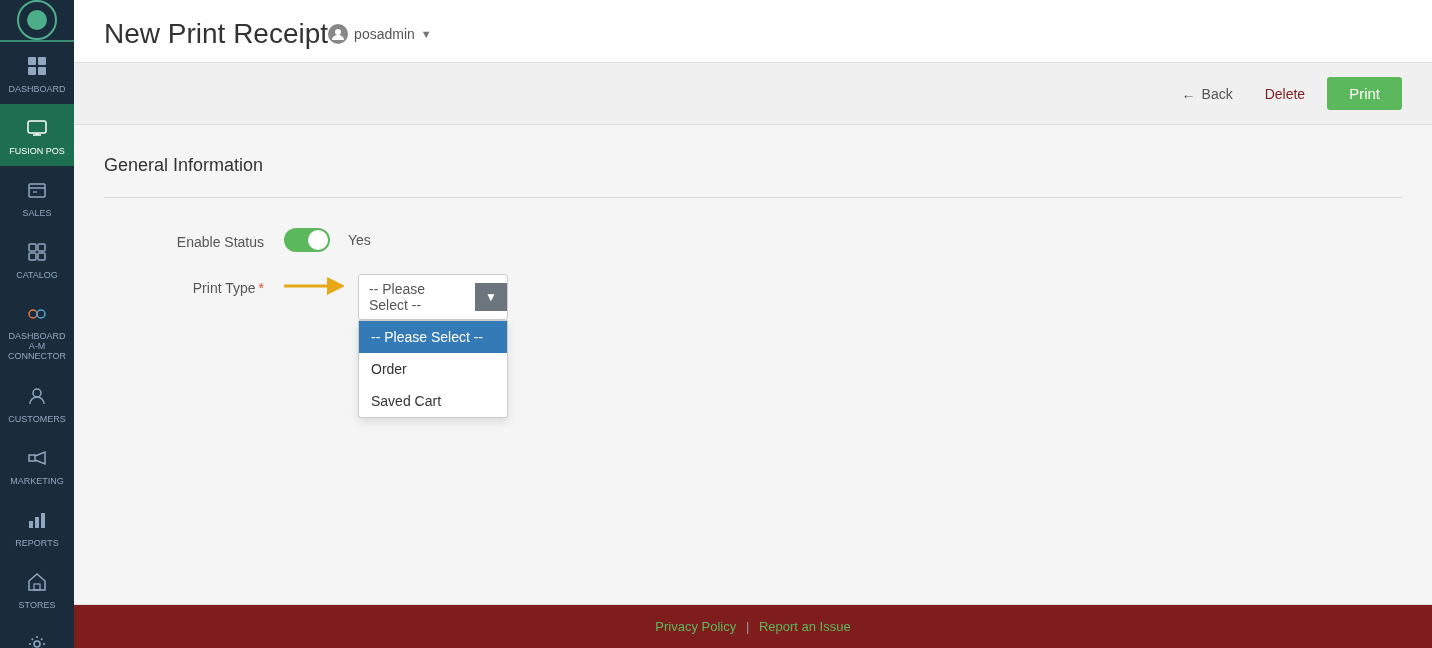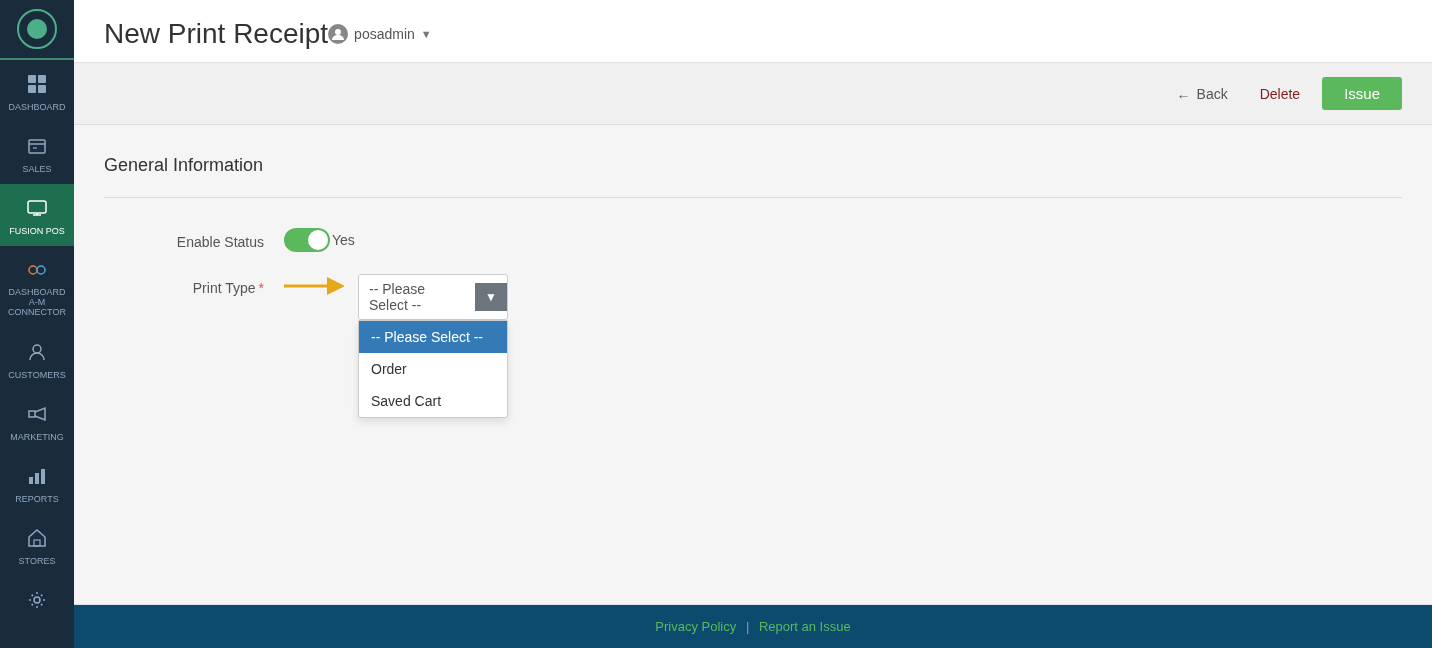--- a/index.html
+++ b/index.html
@@ -185,21 +185,21 @@
     }
     .required-star {
       color: #e74c3c;
       margin-left: 3px;
     }
 
     
     .toggle-container {
       display: flex;
       align-items: center;
-      gap: 2px;
+      gap: 18px;
     }
     .toggle {
       width: 46px;
       height: 24px;
       background: #5cb85c;
       border-radius: 12px;
       position: relative;
       cursor: pointer;
     }
     .toggle-knob {
@@ -288,21 +288,21 @@
 
     
     .arrow-indicator {
       display: flex;
       align-items: center;
       margin-right: 14px;
     }
 
     
     .footer {
-      background: #0c4a6e;
+      background: #7f1d1d;
       text-align: center;
       padding: 14px;
       font-size: 13px;
       color: #999;
       border-top: 1px solid #e0e0e0;
       flex-shrink: 0;
     }
     .footer a {
       color: #5cb85c;
       text-decoration: none;
@@ -326,42 +326,53 @@
       <svg width="22" height="22" viewBox="0 0 22 22" fill="none">
         <rect x="2" y="2" width="8" height="8" rx="1" fill="#8fa8bf"></rect>
         <rect x="12" y="2" width="8" height="8" rx="1" fill="#8fa8bf"></rect>
         <rect x="2" y="12" width="8" height="8" rx="1" fill="#8fa8bf"></rect>
         <rect x="12" y="12" width="8" height="8" rx="1" fill="#8fa8bf"></rect>
       </svg>
     </div>
     <span style="font-size:9px;color:#8fa8bf;">DASHBOARD</span>
   </div>
 
+  <div class="sidebar-item fusion-pos">
+    <div class="icon-wrap">
+      <svg width="22" height="22" viewBox="0 0 22 22" fill="none">
+        <rect x="2" y="4" width="18" height="12" rx="2" stroke="#fff" stroke-width="1.5" fill="none"></rect>
+        <line x1="7" y1="18" x2="15" y2="18" stroke="#fff" stroke-width="1.5"></line>
+        <line x1="11" y1="16" x2="11" y2="18" stroke="#fff" stroke-width="1.5"></line>
+      </svg>
+    </div>
+    <span style="font-size:9px;color:#fff;">FUSION POS</span>
+  </div>
+
   <div class="sidebar-item">
     <div class="icon-wrap">
       <svg width="22" height="22" viewBox="0 0 22 22" fill="none">
         <rect x="3" y="5" width="16" height="13" rx="1" stroke="#8fa8bf" stroke-width="1.5" fill="none"></rect>
         <line x1="3" y1="9" x2="19" y2="9" stroke="#8fa8bf" stroke-width="1.5"></line>
         <line x1="7" y1="13" x2="11" y2="13" stroke="#8fa8bf" stroke-width="1.2"></line>
       </svg>
     </div>
     <span style="font-size:9px;color:#8fa8bf;">SALES</span>
   </div>
 
-  <div class="sidebar-item fusion-pos">
-    <div class="icon-wrap">
-      <svg width="22" height="22" viewBox="0 0 22 22" fill="none">
-        <rect x="2" y="4" width="18" height="12" rx="2" stroke="#fff" stroke-width="1.5" fill="none"></rect>
-        <line x1="7" y1="18" x2="15" y2="18" stroke="#fff" stroke-width="1.5"></line>
-        <line x1="11" y1="16" x2="11" y2="18" stroke="#fff" stroke-width="1.5"></line>
-      </svg>
-    </div>
-    <span style="font-size:9px;color:#fff;">FUSION POS</span>
-  </div>
-
+  <div class="sidebar-item">
+    <div class="icon-wrap">
+      <svg width="22" height="22" viewBox="0 0 22 22" fill="none">
+        <rect x="3" y="3" width="7" height="7" rx="1" stroke="#8fa8bf" stroke-width="1.5" fill="none"></rect>
+        <rect x="12" y="3" width="7" height="7" rx="1" stroke="#8fa8bf" stroke-width="1.5" fill="none"></rect>
+        <rect x="3" y="12" width="7" height="7" rx="1" stroke="#8fa8bf" stroke-width="1.5" fill="none"></rect>
+        <rect x="12" y="12" width="7" height="7" rx="1" stroke="#8fa8bf" stroke-width="1.5" fill="none"></rect>
+      </svg>
+    </div>
+    <span style="font-size:9px;color:#8fa8bf;">CATALOG</span>
+  </div>
 
   <div class="sidebar-item">
     <div class="icon-wrap">
       <svg width="22" height="22" viewBox="0 0 22 22" fill="none">
         <circle cx="7" cy="11" r="4" stroke="#e07b40" stroke-width="1.5" fill="none"></circle>
         <circle cx="15" cy="11" r="4" stroke="#4ea8d6" stroke-width="1.5" fill="none"></circle>
       </svg>
     </div>
     <span style="font-size:9px;color:#8fa8bf;line-height:1.1;">DASHBOARD A-M CONNECTOR</span>
   </div>
@@ -436,21 +447,21 @@
 
   <div class="toolbar">
     <button class="btn-back">
       <span>←</span>
       <span>Back</span>
     </button>
     <button class="btn-delete">
       <span>Delete</span>
     </button>
     <button class="btn-save">
-      <span>Issue</span>
+      <span>Print</span>
     </button>
   </div>
 
   <div class="content">
 
     <h2 class="section-title">General Information</h2>
     <hr class="section-divider">
 
     <div class="form-group">
       <label class="form-label">Enable Status</label>

